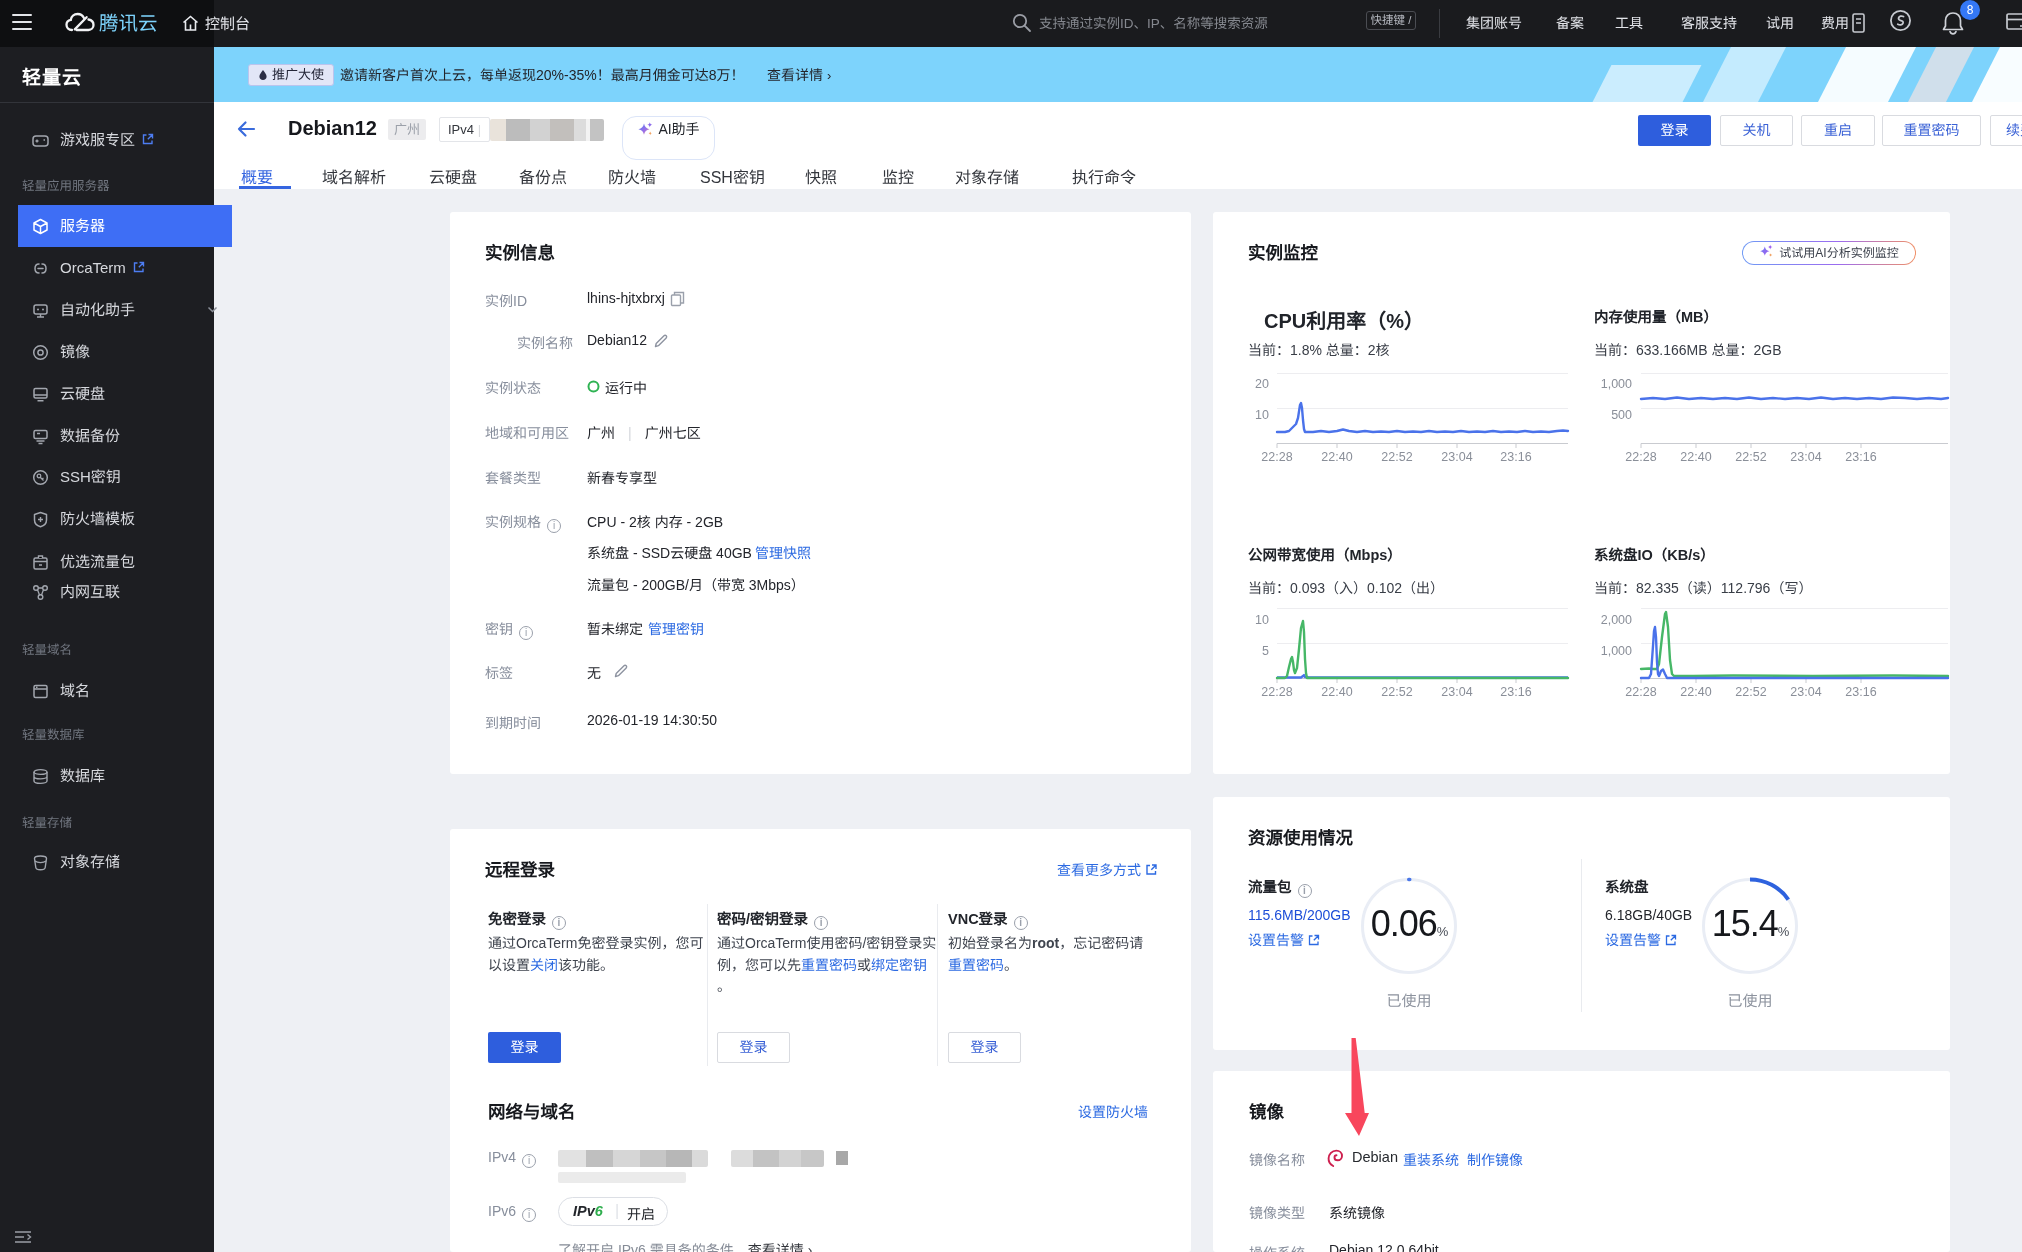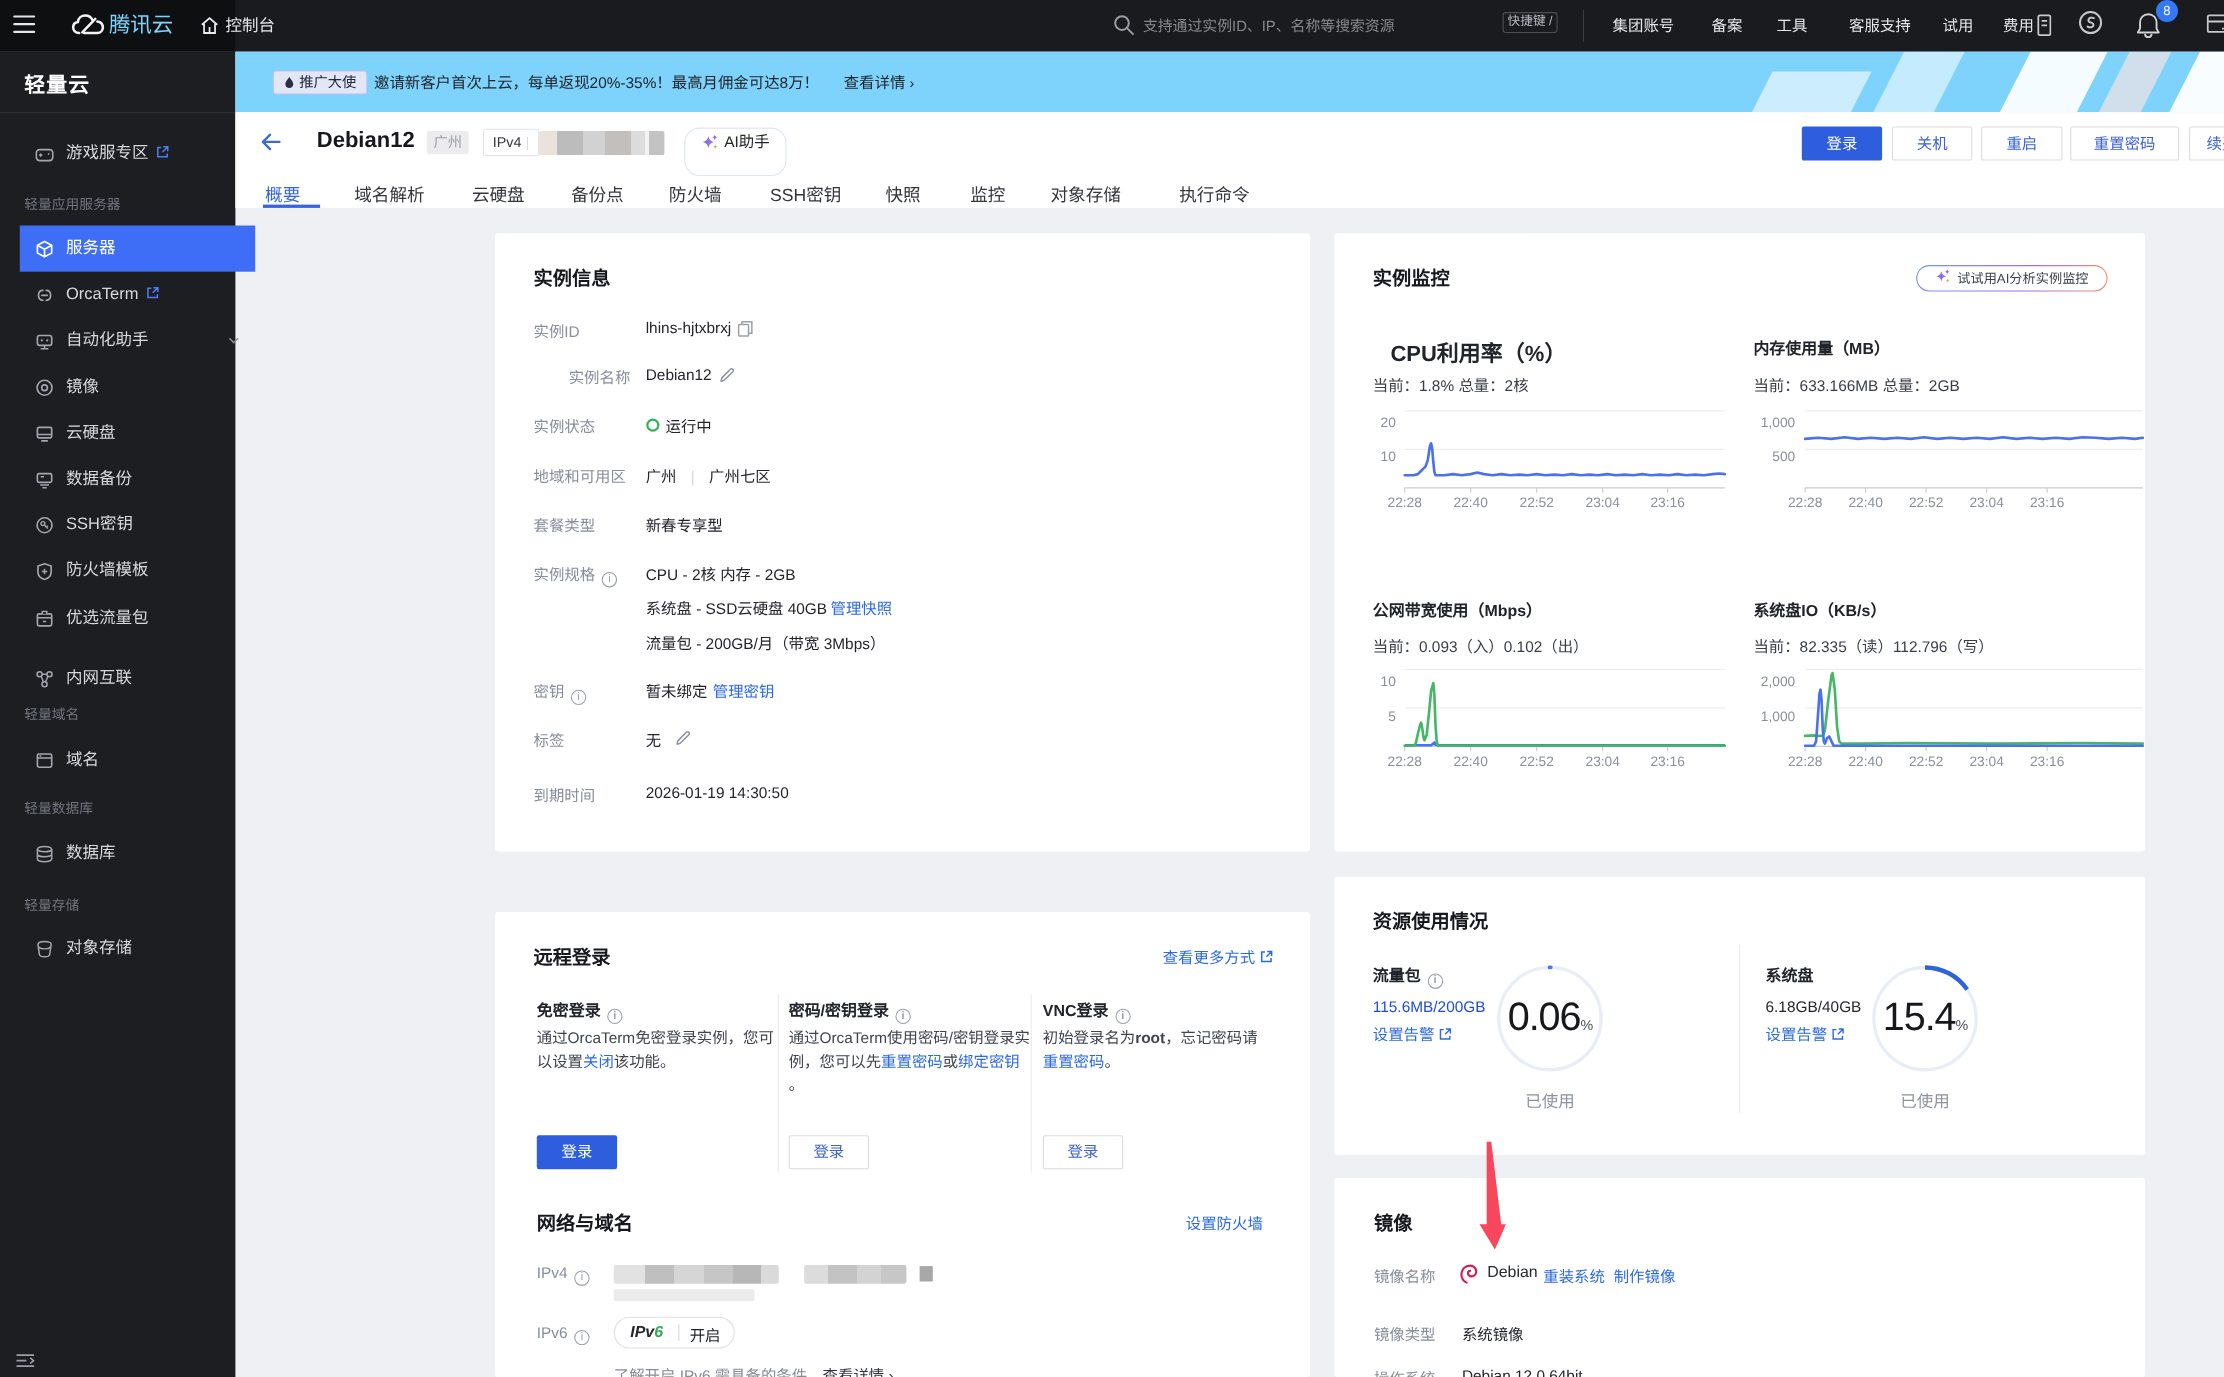--- a/index.html
+++ b/index.html
@@ -173,21 +173,21 @@
       </svg>
     <span class="tx">防火墙模板</span>
   </div>
   <div class="sb-item" style="top:494px;">
     <svg class="ic" viewBox="0 0 17 17">
         <rect x="2" y="4" width="13" height="11" rx="1.5" fill="none" stroke="#a2a6ae" stroke-width="1.5"></rect>
         <path d="M2 7.5 L15 7.5 M6.5 4 L6.5 2 L10.5 2 L10.5 4 M7 11 L10 11" stroke="#a2a6ae" stroke-width="1.4"></path>
       </svg>
     <span class="tx">优选流量包</span>
   </div>
-  <div class="sb-item" style="top:549px;">
+  <div class="sb-item" style="top:524px;">
     <svg class="ic" viewBox="0 0 17 17">
         <circle cx="4" cy="4" r="2.3" fill="none" stroke="#a2a6ae" stroke-width="1.4"></circle>
         <circle cx="13" cy="4" r="2.3" fill="none" stroke="#a2a6ae" stroke-width="1.4"></circle>
         <circle cx="8.5" cy="13" r="2.3" fill="none" stroke="#a2a6ae" stroke-width="1.4"></circle>
         <path d="M5.5 5.8 L7.5 11 M11.5 5.8 L9.5 11 M6.3 4 L10.7 4" stroke="#a2a6ae" stroke-width="1.3"></path>
       </svg>
     <span class="tx">内网互联</span>
   </div>
   <div class="sb-label" style="top:595px;">轻量域名</div>
   <div class="sb-item" style="top:623px;">

